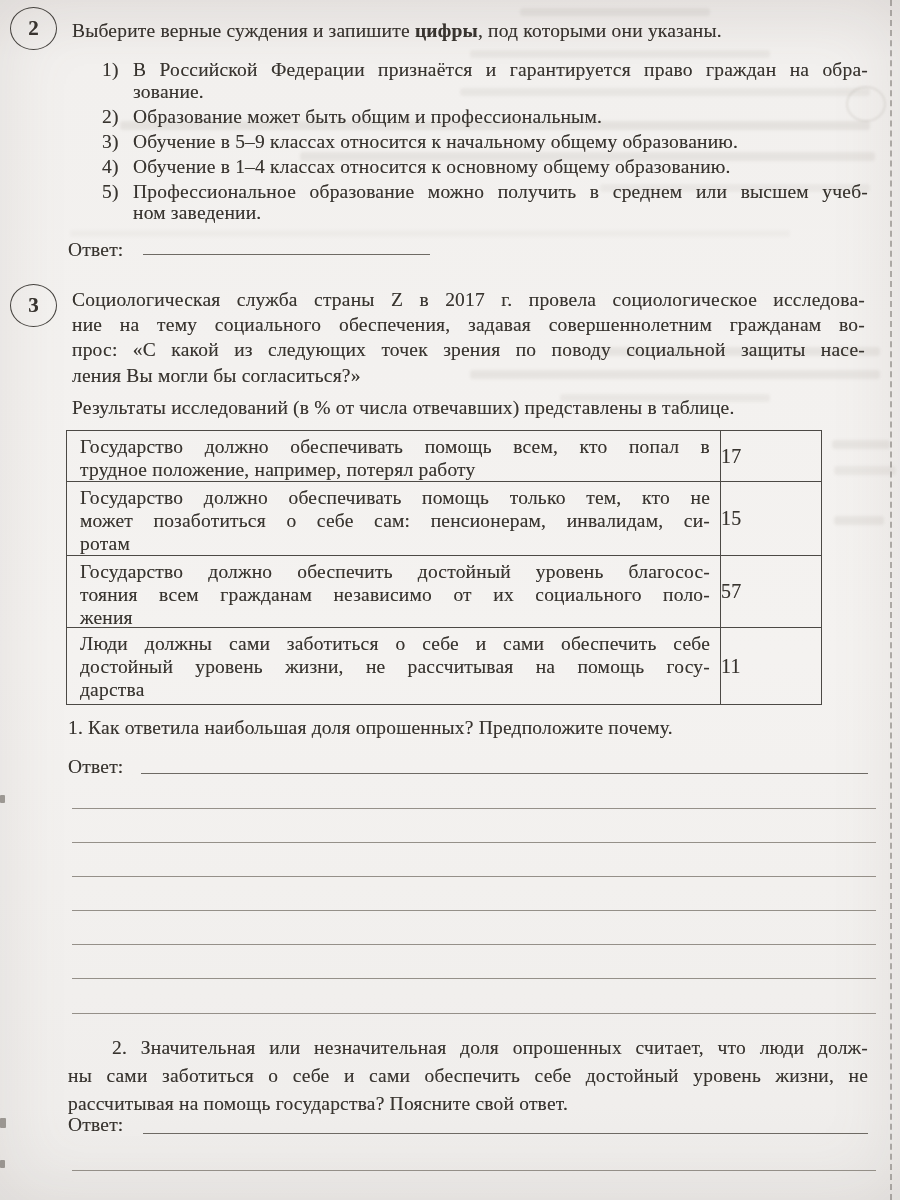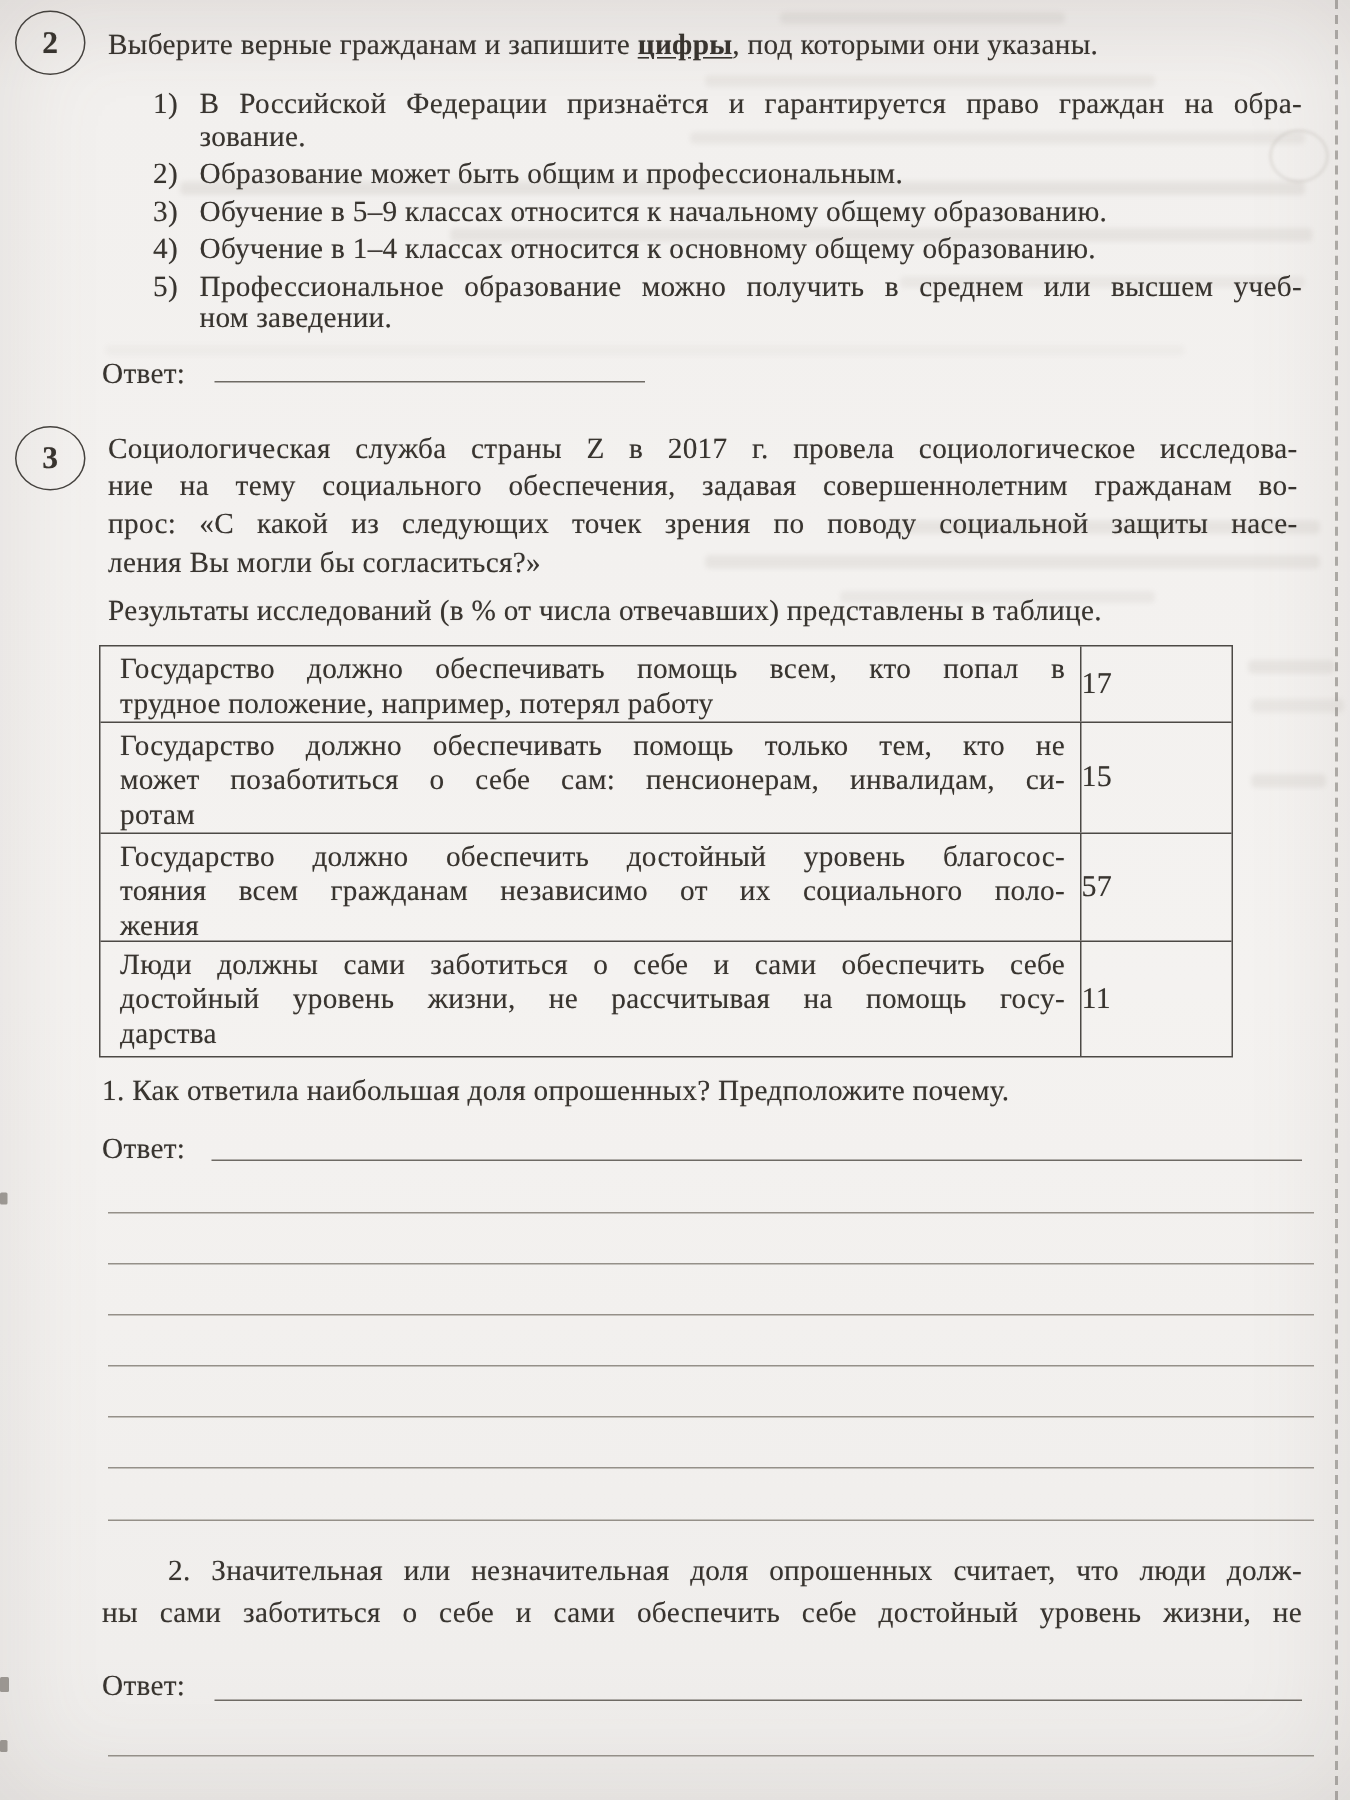--- a/index.html
+++ b/index.html
@@ -14,21 +14,21 @@
     text-shadow:0 0 0.5px rgba(56,52,47,0.45);
   }
   .abs{position:absolute;}
   
   .qbadge{
     position:absolute;width:45px;height:41px;border:1.7px solid #45423e;border-radius:50%;
     display:flex;align-items:center;justify-content:center;
     font-weight:bold;font-size:21px;background:transparent;
   }
   
-  .bu{font-weight:bold;text-decoration:underline;text-underline-offset:2px;}
+  .bu{font-weight:bold;text-underline-offset:2px;}
   
   .li{position:relative;padding-left:61px;margin-bottom:3.5px;}
   .li .num{position:absolute;left:30px;top:0;line-height:21.5px;}
   .li .tl{line-height:21.5px;}
   .jl{text-align:justify;text-align-last:justify;-moz-text-align-last:justify;}
   .ll{text-align:left;}
   
   .iline{line-height:25.2px;}
   
   .uline{position:absolute;height:0;border-top:1.6px solid #6e6a64;}
@@ -69,21 +69,21 @@
   <div class="marginline" style="left:890px;"></div>
 
   <div class="edgemark" style="left:0;top:795px;width:5px;height:8px;"></div>
   <div class="edgemark" style="left:0;top:1118px;width:6px;height:10px;"></div>
   <div class="edgemark" style="left:0;top:1160px;width:5px;height:8px;"></div>
 
   <div class="qbadge" style="left:10px;top:7px;">
     <span>2</span>
   </div>
 
-  <div class="abs" style="left:72px;top:20px;width:796px;"><span>Выберите верные гражданам и запишите </span><span class="bu">цифры</span><span>, под которыми они указаны.</span></div>
+  <div class="abs" style="left:72px;top:20px;width:796px;"><span>Выберите верные суждения и запишите </span><span class="bu">цифры</span><span>, под которыми они указаны.</span></div>
 
   <div class="abs" style="left:72px;top:59px;width:796px;">
     <div class="li">
       <span class="num">1)</span>
       <div class="tl jl">В Российской Федерации признаётся и гарантируется право граждан на обра-</div>
       <div class="tl ll">зование.</div>
     </div>
     <div class="li">
       <span class="num">2)</span>
       <div class="tl ll">Образование может быть общим и профессиональным.</div>
@@ -170,19 +170,20 @@
   <div class="rline" style="left:72px;top:842px;width:804px;"></div>
   <div class="rline" style="left:72px;top:876px;width:804px;"></div>
   <div class="rline" style="left:72px;top:910px;width:804px;"></div>
   <div class="rline" style="left:72px;top:944px;width:804px;"></div>
   <div class="rline" style="left:72px;top:978px;width:804px;"></div>
   <div class="rline" style="left:72px;top:1013px;width:804px;"></div>
 
   <div class="abs" style="left:68px;top:1034px;width:800px;">
     <div style="line-height:28px;margin-left:44px;" class="jl">2. Значительная или незначительная доля опрошенных считает, что люди долж-</div>
     <div style="line-height:28px;" class="jl">ны сами заботиться о себе и сами обеспечить себе достойный уровень жизни, не</div>
+    <div style="line-height:28px;" class="ll">рассчитывая на помощь государства? Поясните свой ответ.</div>
   </div>
 
   <div class="abs" style="left:68px;top:1114px;">Ответ:</div>
   <div class="uline" style="left:143px;top:1133px;width:725px;"></div>
   <div class="rline" style="left:72px;top:1170px;width:804px;"></div>
 
 </div>
 
 </body></html>

